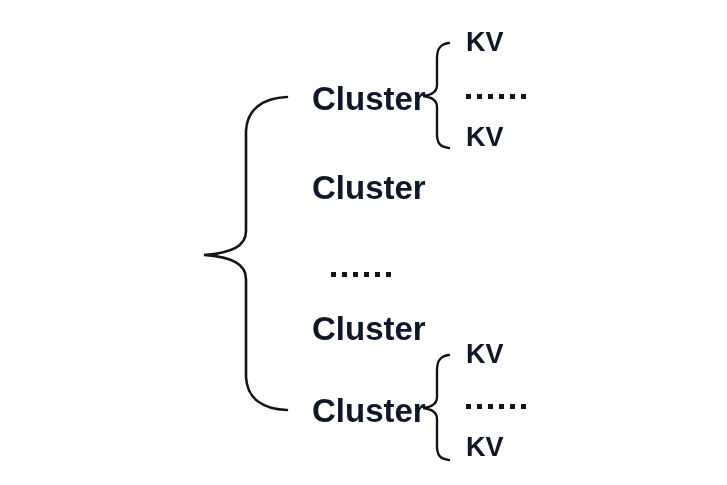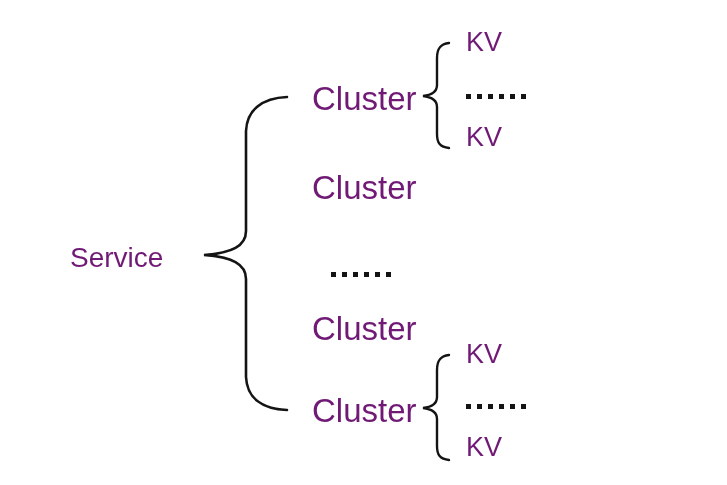--- a/index.html
+++ b/index.html
@@ -13,22 +13,22 @@
     height: 485px;
     background: #ffffff;
     overflow: hidden;
     font-family: "Liberation Sans", sans-serif;
     color: #1a1a1a;
   }
   .node-label {
     position: absolute;
     font-family: "Liberation Sans", sans-serif;
     font-size: 27px;
-    font-weight: 400;
-    color: #701a75;
+    font-weight: 700;
+    color: #0f172a;
     white-space: nowrap;
     line-height: 1;
   }
   .label-service  { left: 70px;  top: 244px; font-size: 28px; }
   .label-cluster  { font-size: 33px; }
   .cluster-1 { left: 312px; top: 82px;  }
   .cluster-2 { left: 312px; top: 171px; }
   .cluster-3 { left: 312px; top: 312px; }
   .cluster-4 { left: 312px; top: 394px; }
 
@@ -66,21 +66,20 @@
     stroke-linecap: round;
   }
   .brace-big   { left: 0px; top: 0px; }
   .brace-small { left: 0px; top: 0px; }
 </style>
 </head>
 <body>
 
 <div id="diagram-root">
 
-  <div class="node-label label-service">Service</div>
 
   <svg class="brace-svg brace-big" width="727" height="485" viewBox="0 0 727 485">
     <path class="brace-path" stroke-width="2.6" d="M 287 97
              C 262 98, 247 110, 246 131
              L 246 231
              C 246 246, 232 253, 204 255
              C 232 257, 246 264, 246 279
              L 246 377
              C 247 398, 262 409, 287 410"></path>
   </svg>

